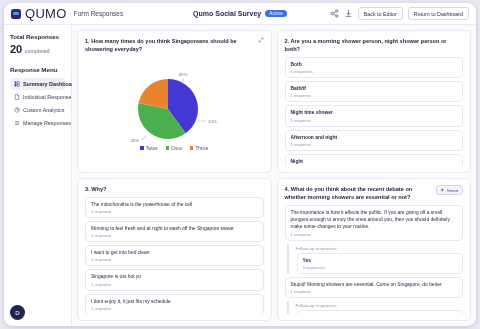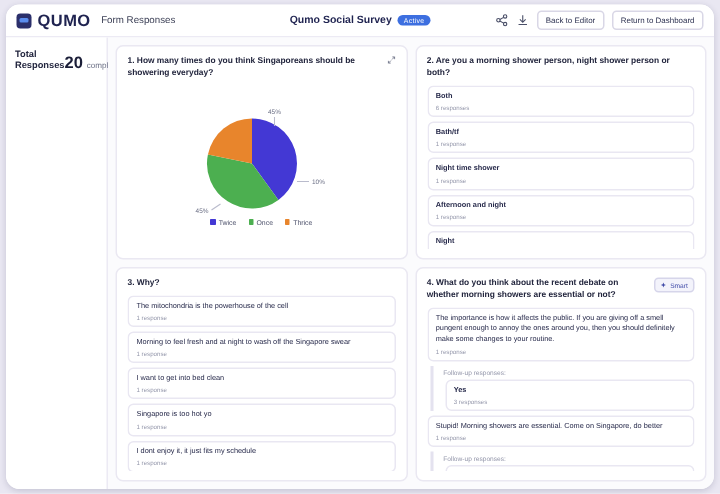--- a/index.html
+++ b/index.html
@@ -29,21 +29,21 @@
   .brand { display: flex; align-items: center; gap: 4px; }
   .logo-mark {
     width: 10px; height: 10px; border-radius: 2.5px;
     background: #2b2f6b; position: relative;
   }
   .logo-mark::after {
     content: ""; position: absolute; left: 2px; top: 3.5px;
     width: 6px; height: 3px; border-radius: 1px; background: #5b8dee;
   }
   .logo-text {
-    font-size: 11px; font-weight: bold; letter-spacing: .3px;
+    font-size: 13px; font-weight: normal; letter-spacing: .3px;
     color: #1f2350;
   }
   .header-sub { font-size: 6.5px; color: #3b3f55; margin-left: 3px; }
   .header-center {
     position: absolute; left: 0; right: 0;
     display: flex; justify-content: center; align-items: center; gap: 4px;
     pointer-events: none;
   }
   .header-center > * { pointer-events: auto; }
   .survey-title { font-size: 7px; font-weight: bold; color: #1f2350; }
@@ -61,21 +61,21 @@
     padding: 2.2px 5px; white-space: nowrap; cursor: pointer;
   }
   
   .body { flex: 1; display: flex; min-height: 0; }
   
   .sidebar {
     width: 68px; flex: 0 0 68px;
     border-right: 1px solid #eceaf4;
     padding: 8px 5px 0 6px;
     background: #fff;
-    display: flex; 
+    display: flex; flex-direction: column;
   }
   .side-label { font-size: 6.2px; font-weight: bold; color: #23263f; }
   .count-row { margin-top: 3px; display: flex; align-items: baseline; gap: 2.5px; }
   .count-num { font-size: 11px; font-weight: bold; color: #1b1e38; }
   .count-word { font-size: 5.4px; color: #6b6f85; }
   .menu-title { margin-top: 11px; font-size: 6.2px; font-weight: bold; color: #23263f; }
   .menu { margin-top: 5px; display: flex; flex-direction: column; gap: 1px; }
   .menu-item {
     display: flex; align-items: center; gap: 3px;
     padding: 3px 4px; border-radius: 4px; cursor: pointer;

